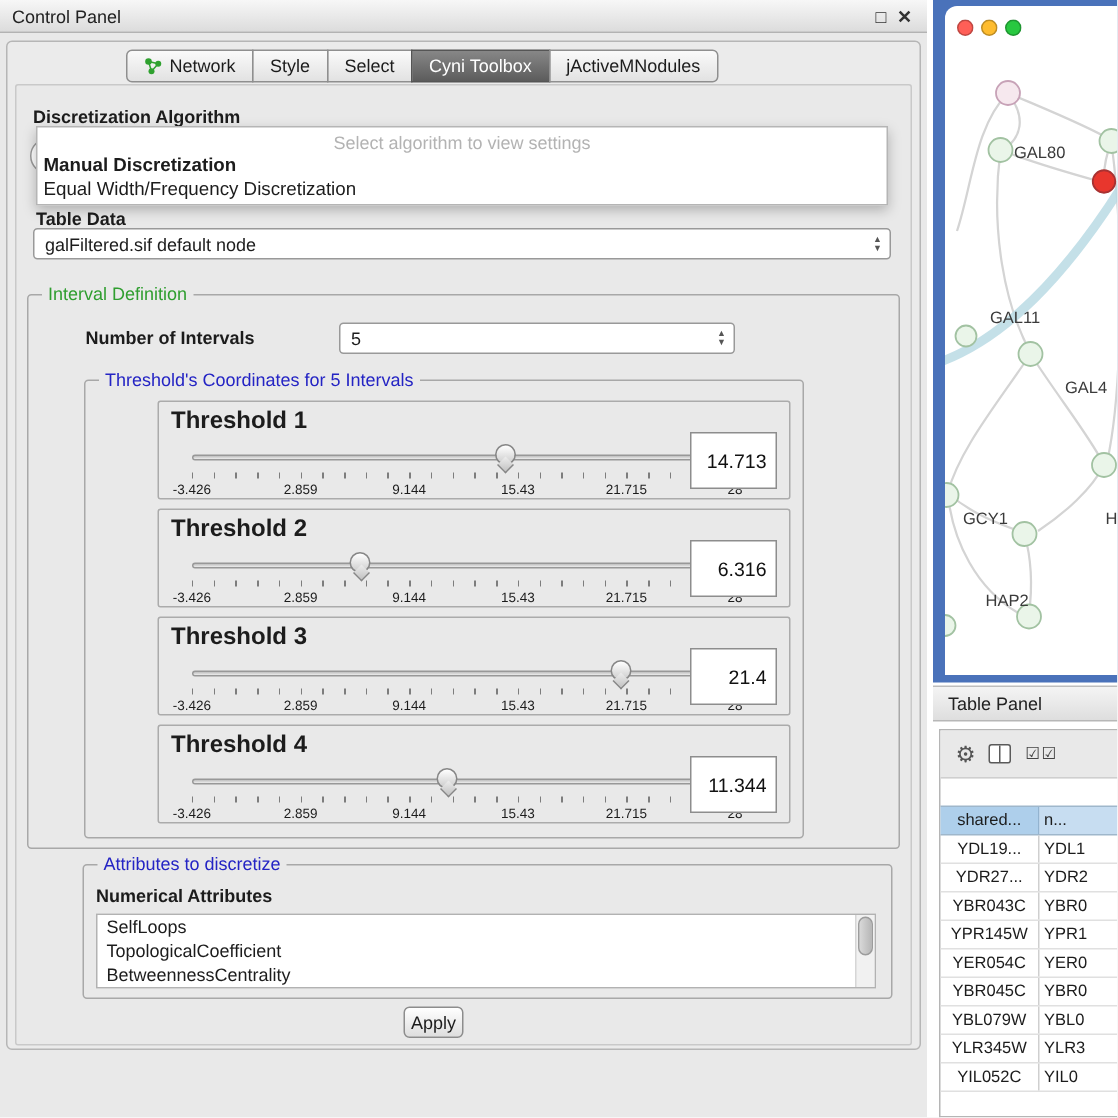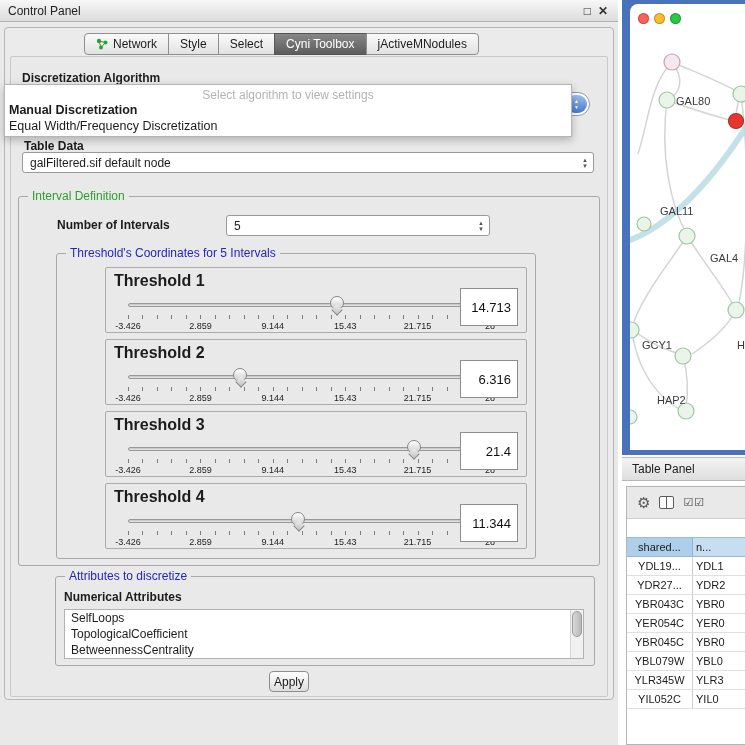--- a/index.html
+++ b/index.html
@@ -20,21 +20,21 @@
   .tab.first{border-radius:4px 0 0 4px;margin-left:0;}
   .tab.last{border-radius:0 4px 4px 0;}
   .tab.active{background:linear-gradient(#878787,#5c5c5c);color:#fff;border-color:#555;}
 
   .combo{background:#fff;border:1px solid #999;border-radius:3px;display:flex;align-items:center;font-size:12px;gap:27px;}
   .combo .txt{flex:1;padding-left:7px;white-space:nowrap;overflow:hidden;}
   .stepper{display:flex;flex-direction:column;align-items:center;justify-content:center;font-size:6px;line-height:6px;color:#555;padding:0 5px;}
   .aqua-combo{border-radius:12px;background:#fff;border:1px solid #9a9a9a;position:absolute;}
   .aqua-cap{position:absolute;right:2px;top:2px;bottom:2px;width:21px;border-radius:10px;background:linear-gradient(#9ec0f0,#4878c8);display:flex;flex-direction:column;align-items:center;justify-content:center;font-size:5px;line-height:6px;color:#fff;}
 
-  .popup{left:4px;top:84px;width:568px;height:53px;background:#fff;border:1px solid #b5b5b5;box-shadow:0 3px 8px rgba(0,0,0,.25);z-index:40;}
+  .popup{left:24px;top:84px;width:568px;height:53px;background:#fff;border:1px solid #b5b5b5;box-shadow:0 3px 8px rgba(0,0,0,.25);z-index:40;}
   .popup-hint{text-align:center;color:#b3b3b3;padding-top:3px;font-size:12px;}
   .popup-item{padding:1px 4px;font-size:12.5px;}
   .popup-item.bold{font-weight:bold;}
 
   .group{border:1px solid #a8a8a8;border-radius:3px;}
   .legend{position:absolute;top:-8px;left:9px;background:#e9e9e9;padding:0 4px;font-size:12px;white-space:nowrap;}
   .legend.green{color:#2f9e2f;}
   .legend.blue{color:#2424c4;}
   .bold-label{font-weight:bold;font-size:12px;white-space:nowrap;}
 
@@ -316,20 +316,24 @@
         </div>
       <div class="tp-row">
           <div class="c1">YDR27...</div>
           <div class="c2">YDR2</div>
         </div>
       <div class="tp-row">
           <div class="c1">YBR043C</div>
           <div class="c2">YBR0</div>
         </div>
       <div class="tp-row">
+          <div class="c1">YPR145W</div>
+          <div class="c2">YPR1</div>
+        </div>
+      <div class="tp-row">
           <div class="c1">YER054C</div>
           <div class="c2">YER0</div>
         </div>
       <div class="tp-row">
           <div class="c1">YBR045C</div>
           <div class="c2">YBR0</div>
         </div>
       <div class="tp-row">
           <div class="c1">YBL079W</div>
           <div class="c2">YBL0</div>

